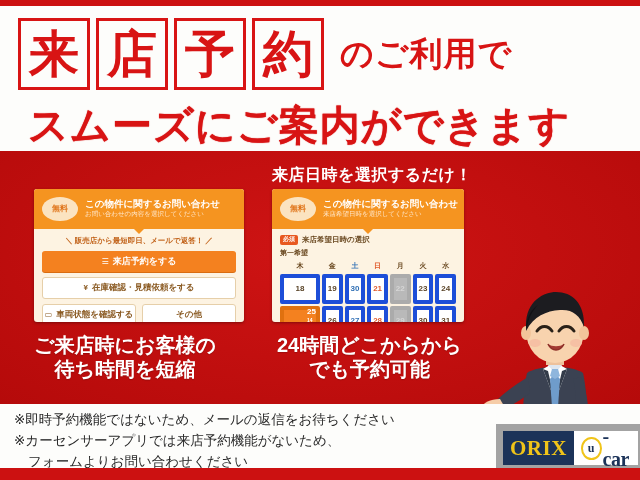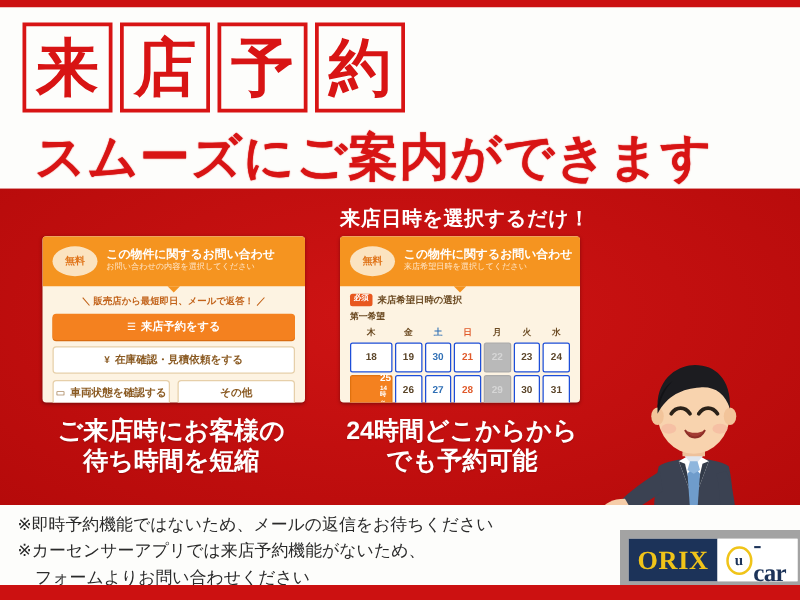--- a/index.html
+++ b/index.html
@@ -115,37 +115,37 @@
   .cal-title-txt{color:#6b4a22;font-size:7.5px;font-weight:bold;white-space:nowrap;}
   .cal-sub{color:#6b4a22;font-size:7px;font-weight:bold;margin-bottom:3px;}
   .cal-grid{display:grid;grid-template-columns:repeat(7,1fr);gap:2px;}
   .dow{
     text-align:center;font-size:7px;font-weight:bold;color:#6b4a22;
     padding-bottom:1px;
   }
   .dow.sun{color:#e05a2b;}
   .dow.sat{color:#2f6fb5;}
   .cell{
-    height:22px;border-radius:2px;background:#ffffff;border:1px solid #1d4ed8;
+    height:22px;border-radius:2px;background:#ffffff;border:4px solid #1d4ed8;
     display:flex;flex-direction:column;align-items:center;justify-content:center;
     font-size:8px;font-weight:bold;color:#5a4428;line-height:1.05;
   }
   .cell.sat{color:#2f6fb5;}
   .cell.sun{color:#e05a2b;}
   .cell.off{background:#b9b9b9;border-color:#ababab;color:#d6d6d6;}
   .cell.sel{background:#f4811f;border-color:#e0710f;color:#ffffff;padding-left:23px;}
   .cell .sub{font-size:5px;font-weight:bold;margin-top:1px;}
 
   
   .benefit{
     position:absolute;color:#ffffff;font-size:20px;font-weight:bold;
     text-align:center;line-height:1.22;white-space:nowrap;
     text-shadow:0 1px 1px rgba(0,0,0,.18);
   }
-  .benefit.left{left:12px;top:182px;width:250px;}
+  .benefit.left{left:0;top:182px;width:250px;}
   .benefit.right{left:262px;top:182px;width:215px;}
 
   
   .sales{position:absolute;left:480px;top:138px;width:150px;height:266px;}
   .sales svg{display:block;}
 
   
   .footer{
     position:absolute;left:0;top:404px;width:640px;height:64px;background:#fdfdfb;
   }
@@ -182,20 +182,21 @@
 <div id="stage">
 
   <div class="rail top"></div>
 
   <div class="headline">
     <div class="hl-row1">
       <div class="kanji-box">来</div>
       <div class="kanji-box">店</div>
       <div class="kanji-box">予</div>
       <div class="kanji-box">約</div>
+      <div class="hl-tail">のご利用で</div>
     </div>
     <div class="hl-row2">スムーズにご案内ができます</div>
   </div>
 
   <div class="redbody">
 
     <div class="panel-head right">来店日時を選択するだけ！</div>
 
     <div class="card left">
       <div class="card-orange">

